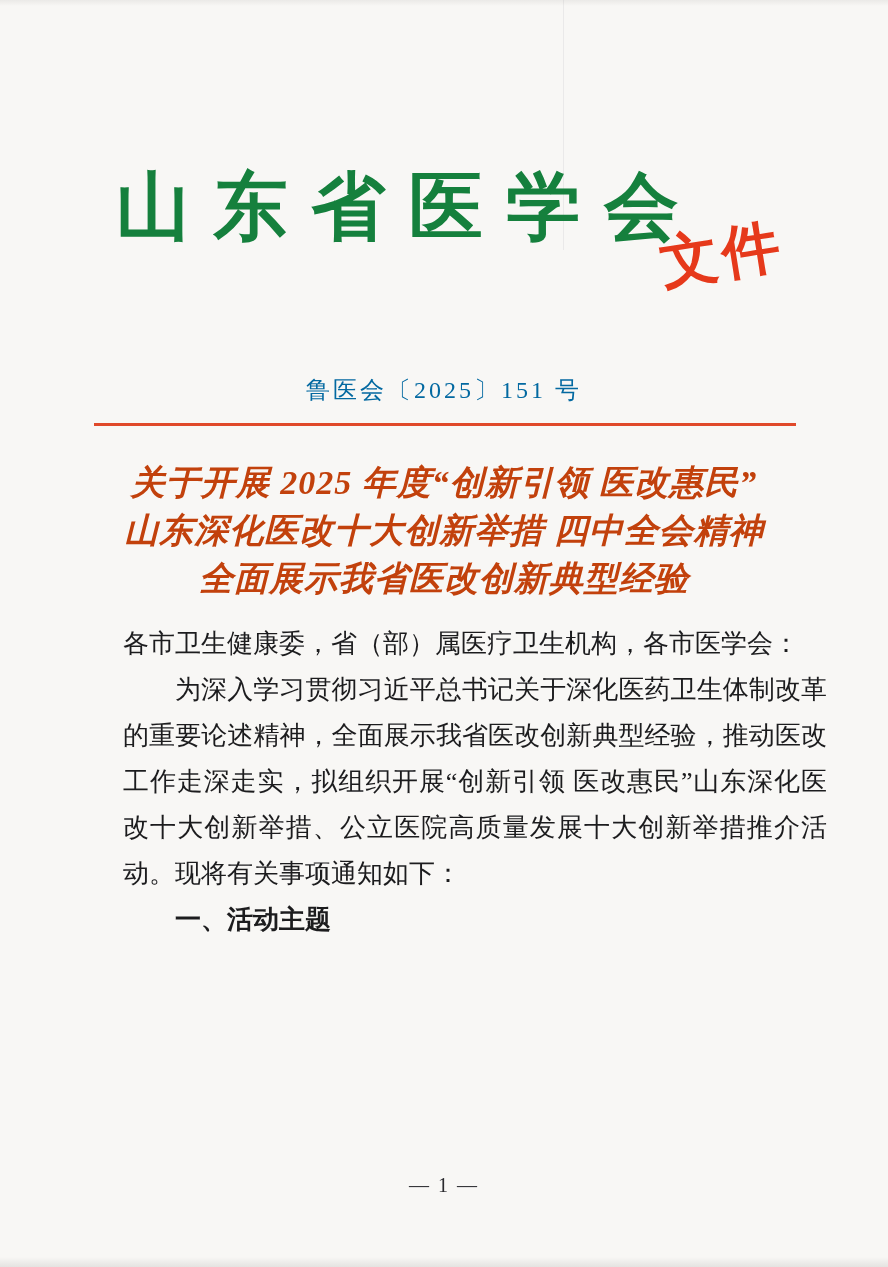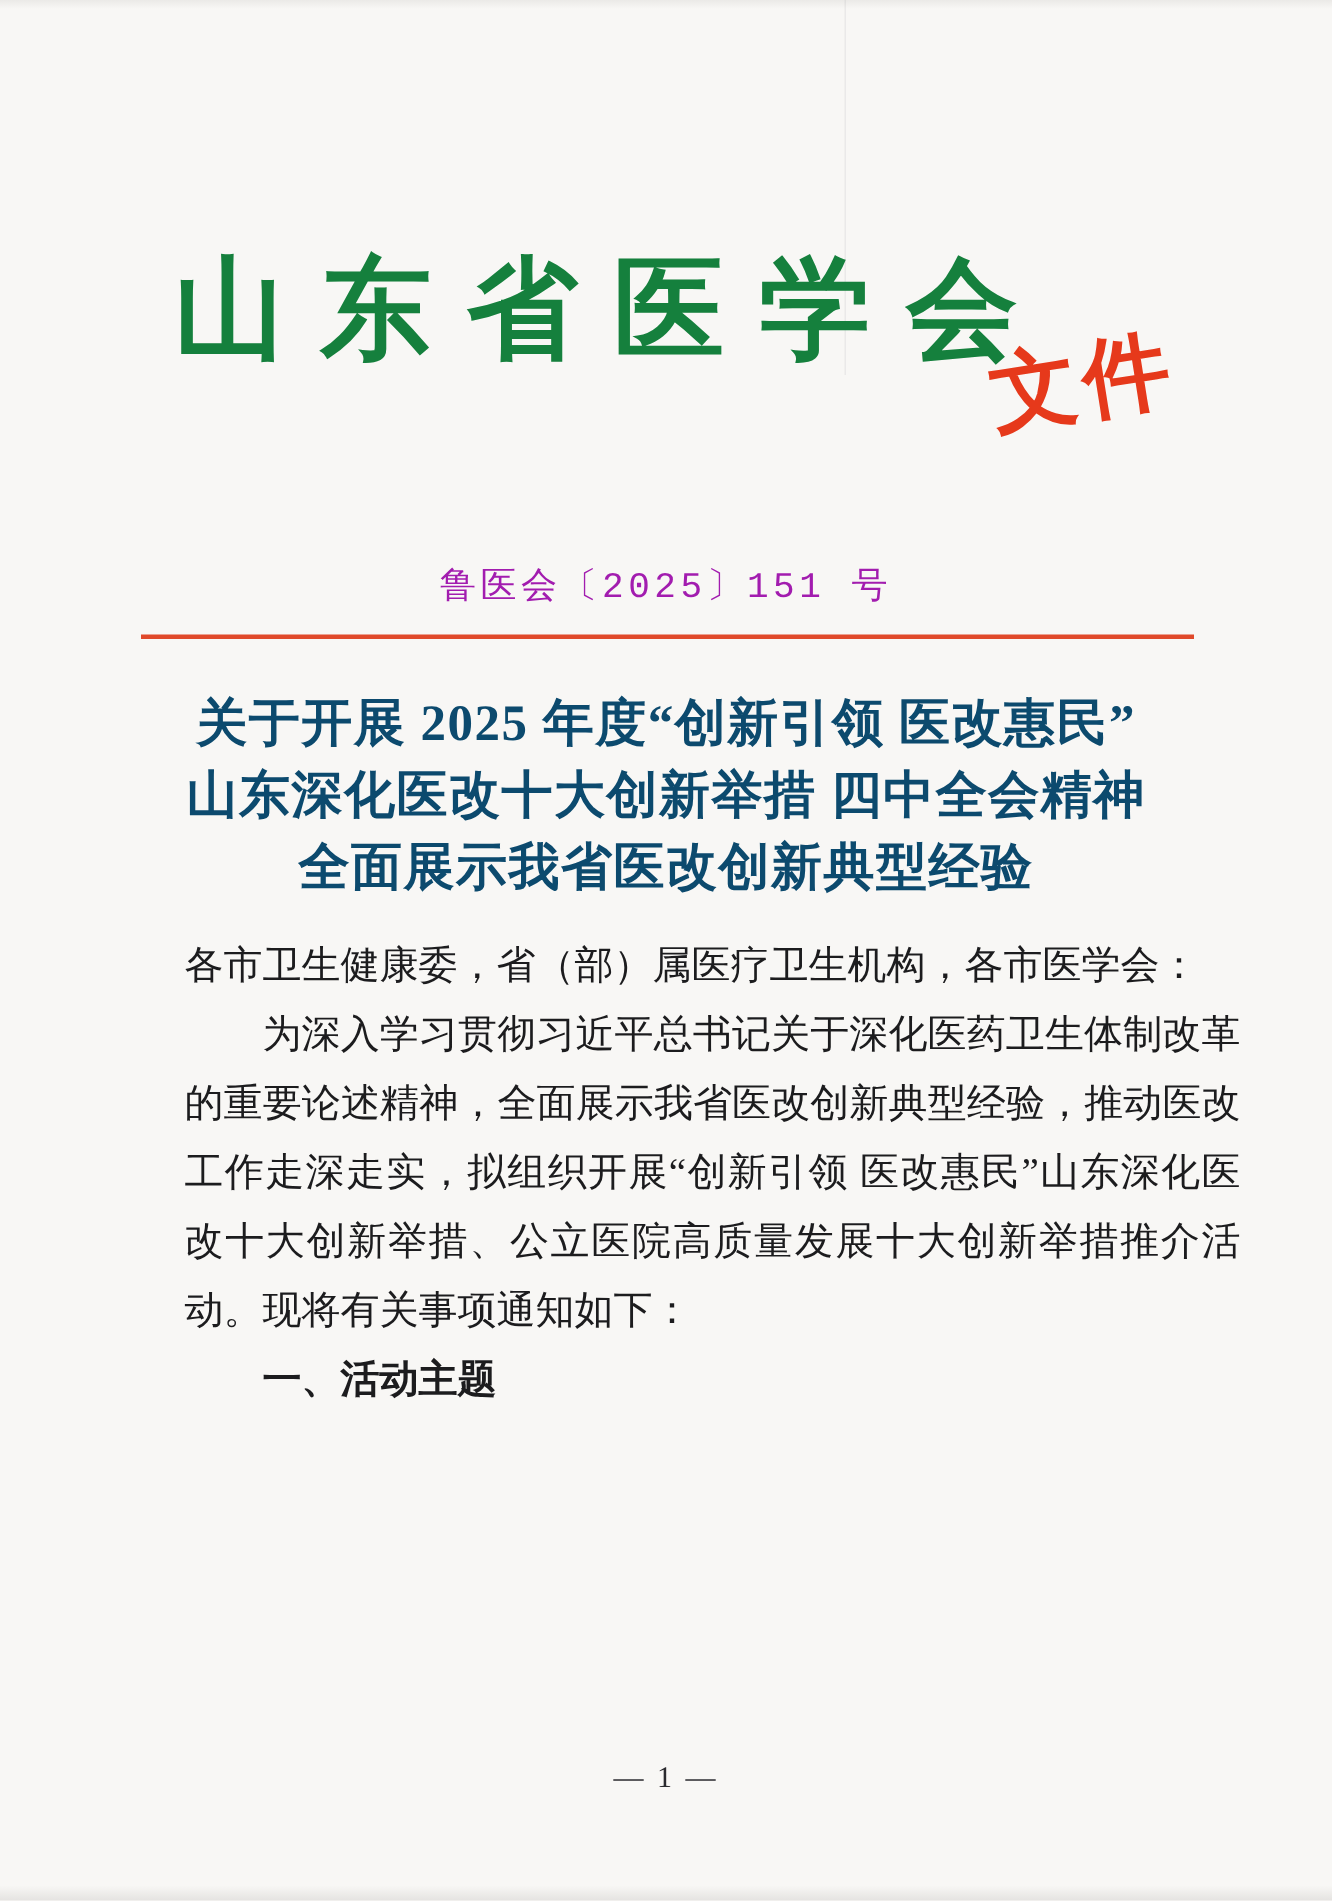--- a/index.html
+++ b/index.html
@@ -71,22 +71,21 @@
     white-space: nowrap;
   }
   .doc-number {
     position: absolute;
     top: 374px;
     left: 0;
     width: 888px;
     text-align: center;
     font-size: 24px;
     letter-spacing: 3px;
-    color: #a21caf;
-    font-family: Liberation Mono, monospace;
+    color: #0369a1;
   }
   .red-rule {
     position: absolute;
     top: 423px;
     left: 94px;
     width: 702px;
     height: 3px;
     background: #e0492a;
   }
 
@@ -94,21 +93,22 @@
   .title-block {
     position: absolute;
     top: 459px;
     left: 60px;
     width: 768px;
     text-align: center;
     font-size: 34px;
     font-weight: 700;
     line-height: 48px;
     letter-spacing: 1px;
-    color: #0c4a6e;
+    color: #c2410c;
+    font-style: italic;
   }
   .title-line { white-space: nowrap; }
 
   
   .body-block {
     position: absolute;
     top: 621px;
     left: 94px;
     width: 704px;
     font-size: 26px;

